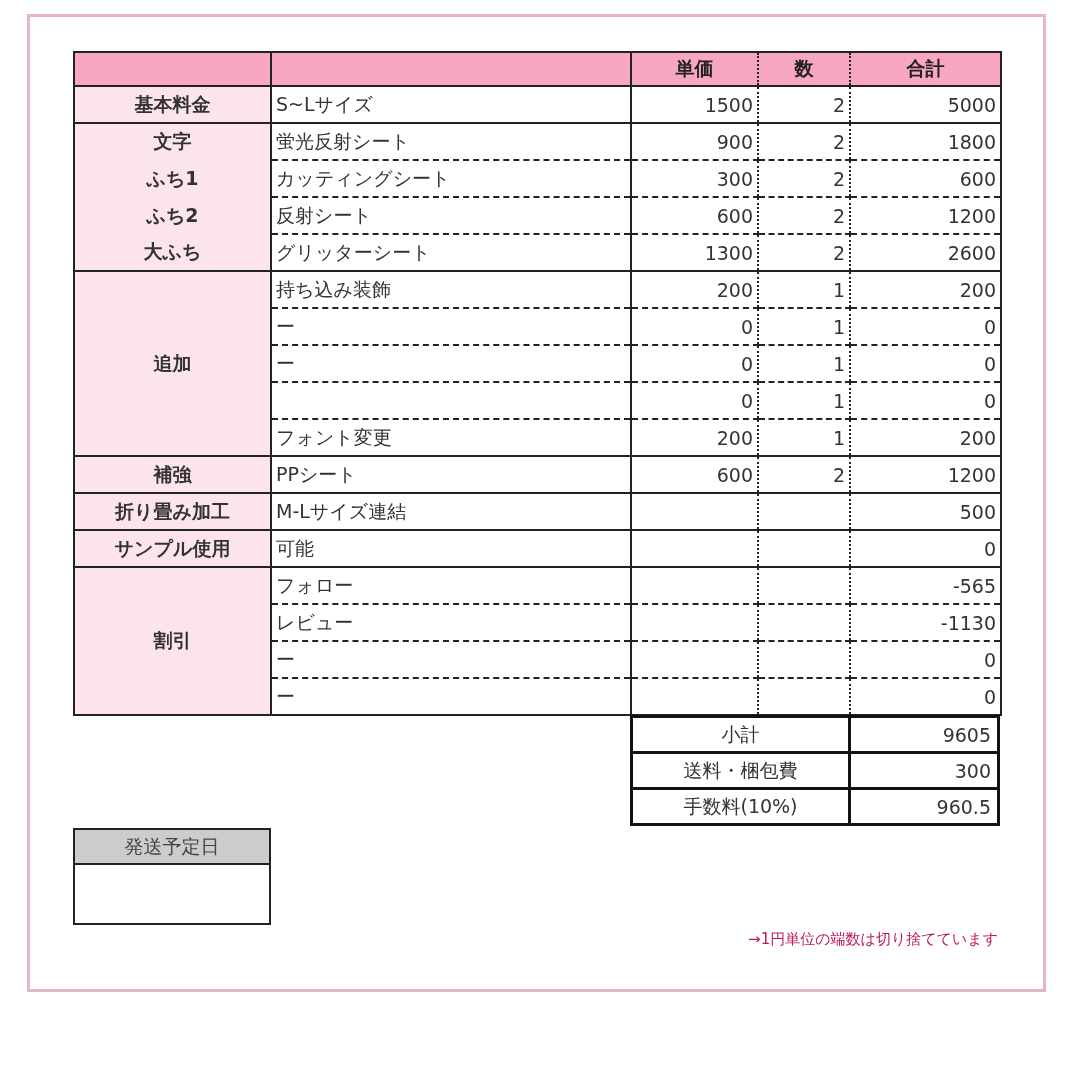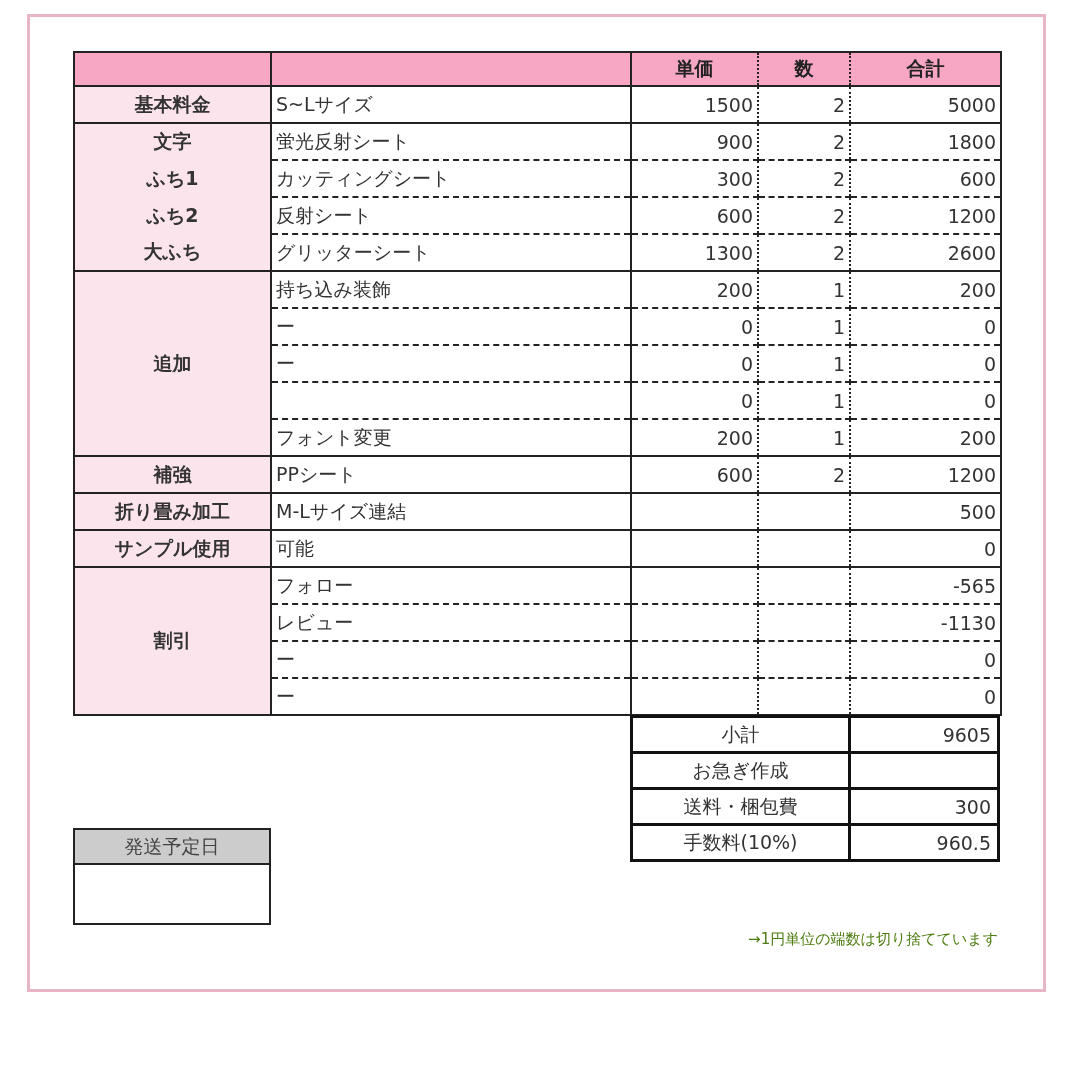--- a/index.html
+++ b/index.html
@@ -16,21 +16,21 @@
   .main td.c5{border-left:2px dotted #222;}
   .main tr.solid td{border-top:2px solid #222;}
   .main tr.dash td.sub{border-top:2px dashed #222;}
   .main tr.last td{border-bottom:2px solid #222;}
   .summary{left:630px;top:715px;width:370px;table-layout:fixed;}
   .summary td{border:3px solid #111;height:36px;font-size:19px;padding:0 6px;box-sizing:border-box;}
   .summary td.lbl{text-align:center;width:218px;}
   .summary td.val{text-align:right;margin-left:13px;}
   .summary tr.total td{height:58px;font-weight:bold;font-size:22px;}
   .summary tr.total td.val{font-size:30px;}
-  .note{position:absolute;left:630px;top:930px;width:368px;text-align:right;font-size:15px;color:#4d7c0f;}
+  .note{position:absolute;left:630px;top:930px;width:368px;text-align:right;font-size:15px;color:#be185d;}
   .ship{left:73px;top:828px;width:198px;}
   .ship td{border:2px solid #222;font-size:19px;text-align:center;box-sizing:border-box;}
   .ship td.h{background:#cccccc;height:35px;color:#444;}
   .ship td.b{height:60px;background:#fff;}
 </style>
 </head>
 <body>
 
 <div class="frame"></div>
 
@@ -172,24 +172,20 @@
 </tbody>
   </table>
 
 <table class="summary">
   <tbody>
       <tr>
     <td class="lbl">小計</td>
     <td class="val">9605</td>
   </tr>
   <tr>
-    <td class="lbl">お急ぎ作成</td>
-    <td class="val"></td>
-  </tr>
-  <tr>
     <td class="lbl">送料・梱包費</td>
     <td class="val">300</td>
   </tr>
   <tr>
     <td class="lbl">手数料(10%)</td>
     <td class="val">960.5</td>
   </tr>
 </tbody>
   </table>
 

